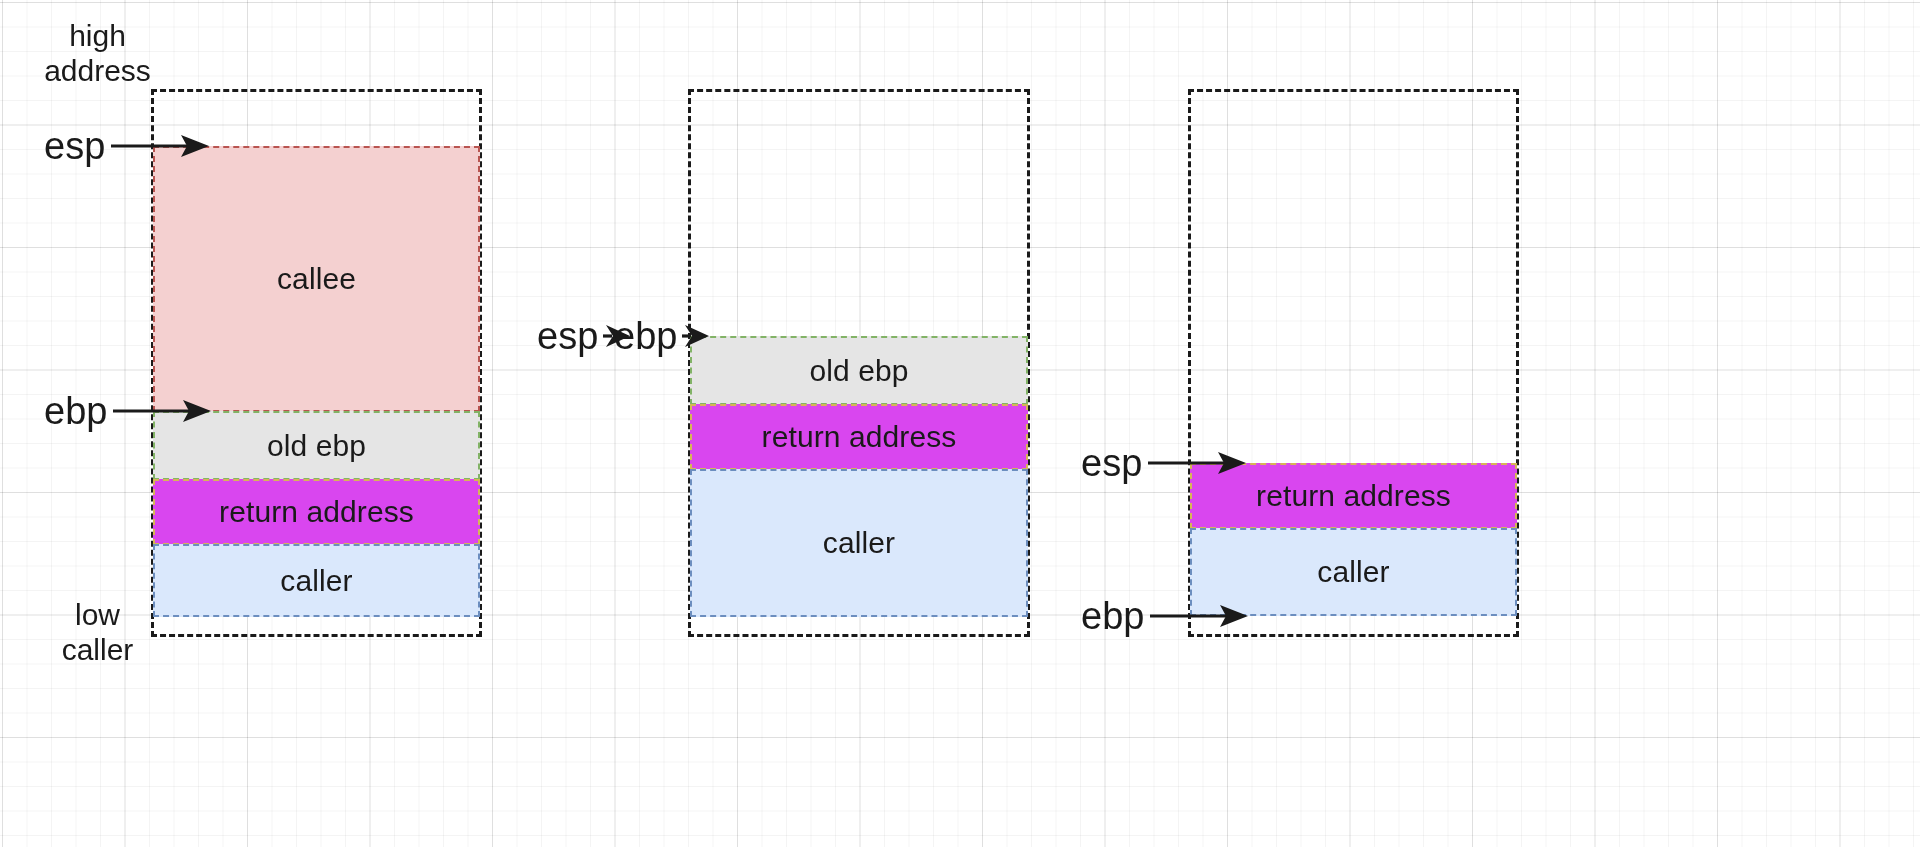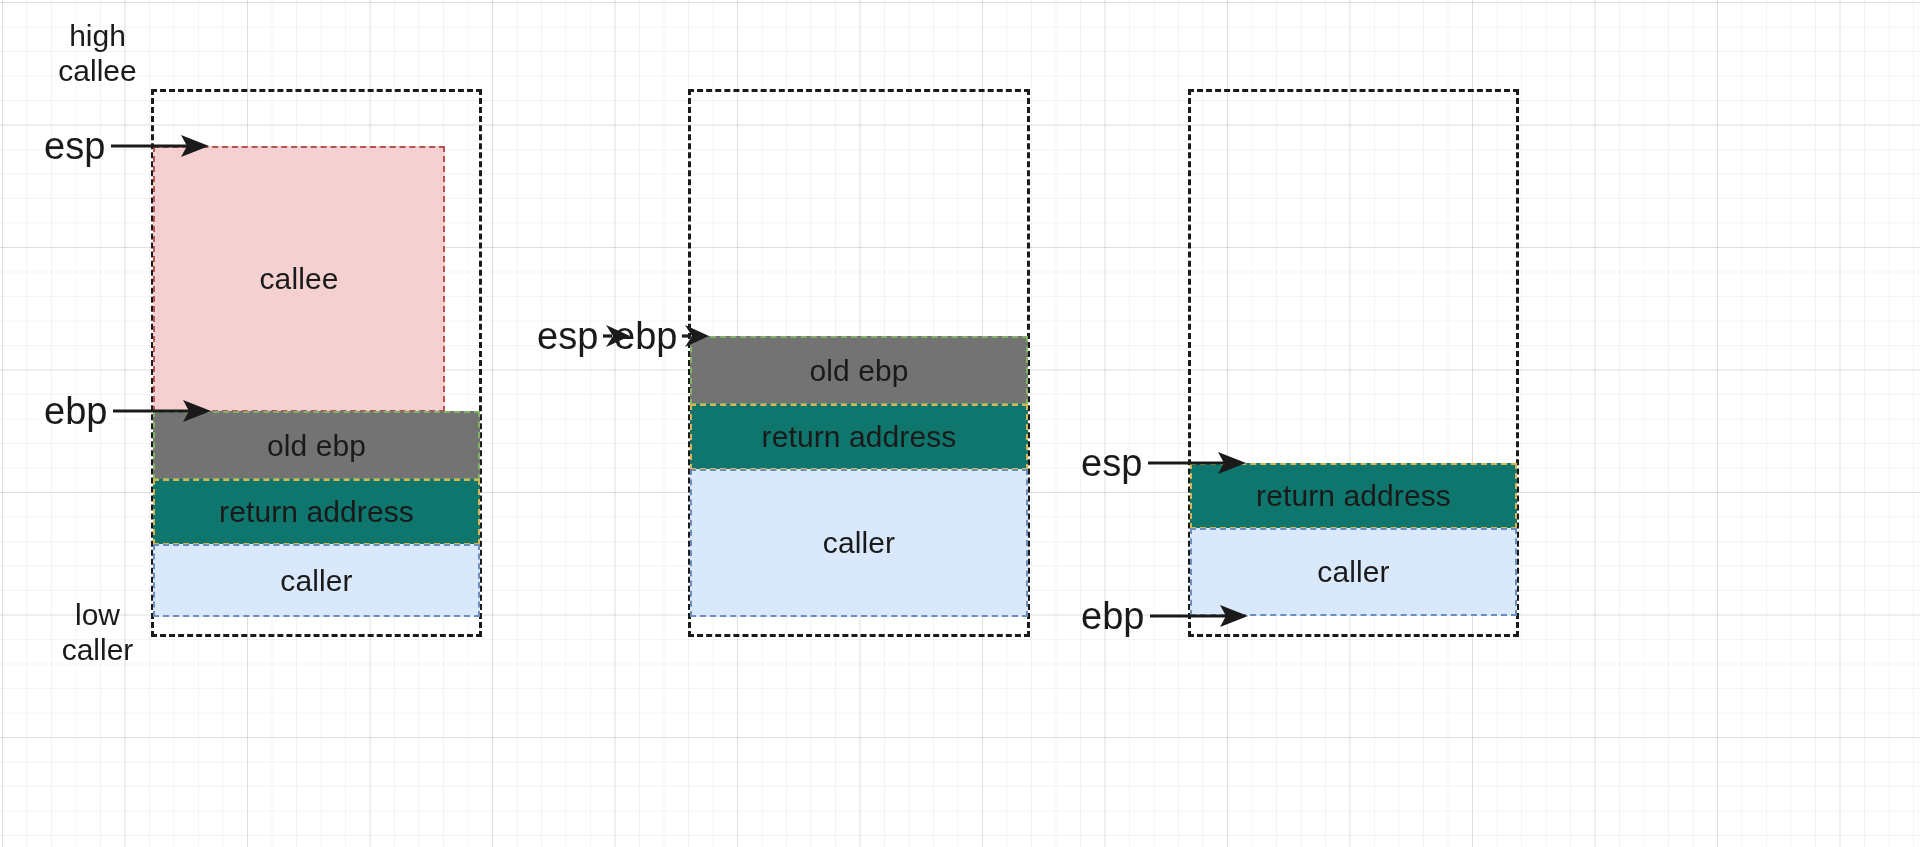--- a/index.html
+++ b/index.html
@@ -37,22 +37,22 @@
   }
   
   .seg{
     position:absolute;
     box-sizing:border-box;
     display:flex;align-items:center;justify-content:center;
     font-size:30px;color:#1a1a1a;
     letter-spacing:0.1px;
   }
   .seg-callee{background:#f4d0d0;border:2.5px dashed #b85450;}
-  .seg-oldebp{background:#737373;border:2.5px dashed #82b366;}
-  .seg-ret   {background:#0f766e;border:2.5px dashed #d6b656;}
+  .seg-oldebp{background:#e5e5e5;border:2.5px dashed #82b366;}
+  .seg-ret   {background:#d946ef;border:2.5px dashed #d6b656;}
   .seg-caller{background:#dae8fc;border:2.5px dashed #6c8ebf;}
 
   
   .corner-label{
     position:absolute;
     font-size:30px;color:#1a1a1a;
     text-align:center;line-height:1.18;
     white-space:pre-line;
   }
 
@@ -68,41 +68,41 @@
 </style>
 </head>
 <body>
 
 <div id="grid"></div>
 
 <div id="stage">
 
   <div class="stack-frame" style="left:151px;top:89px;width:331px;height:548px;"></div>
 
-  <div class="seg seg-callee" style="left:153px;top:146px;width:292px;height:266px;">
+  <div class="seg seg-callee" style="left:153px;top:146px;width:327px;height:266px;">
     <span>callee</span>
   </div>
 
   <div class="seg seg-oldebp" style="left:153px;top:411px;width:327px;height:69px;">
     <span>old ebp</span>
   </div>
 
   <div class="seg seg-ret" style="left:153px;top:479px;width:327px;height:66px;">
     <span>return address</span>
   </div>
 
   <div class="seg seg-caller" style="left:153px;top:544px;width:327px;height:72px;height:73px;">
   </div>
 
   <div class="seg seg-caller" style="left:153px;top:544px;width:327px;height:73px;z-index:2;">
     <span>caller</span>
   </div>
 
   <div class="corner-label" style="left:20px;top:18px;width:155px;">high
-callee</div>
+address</div>
 
   <div class="corner-label" style="left:20px;top:597px;width:155px;">low
 caller</div>
 
   <div class="ptr" style="left:44px;top:126px;">
     <span class="ptr-text">esp</span>
     <svg width="100" height="26" viewBox="0 0 100 26">
       <line x1="2" y1="13" x2="78" y2="13" stroke="#1a1a1a" stroke-width="3.2"></line>
       <polygon points="100,13 72,2 78,13 72,24" fill="#1a1a1a"></polygon>
     </svg>

